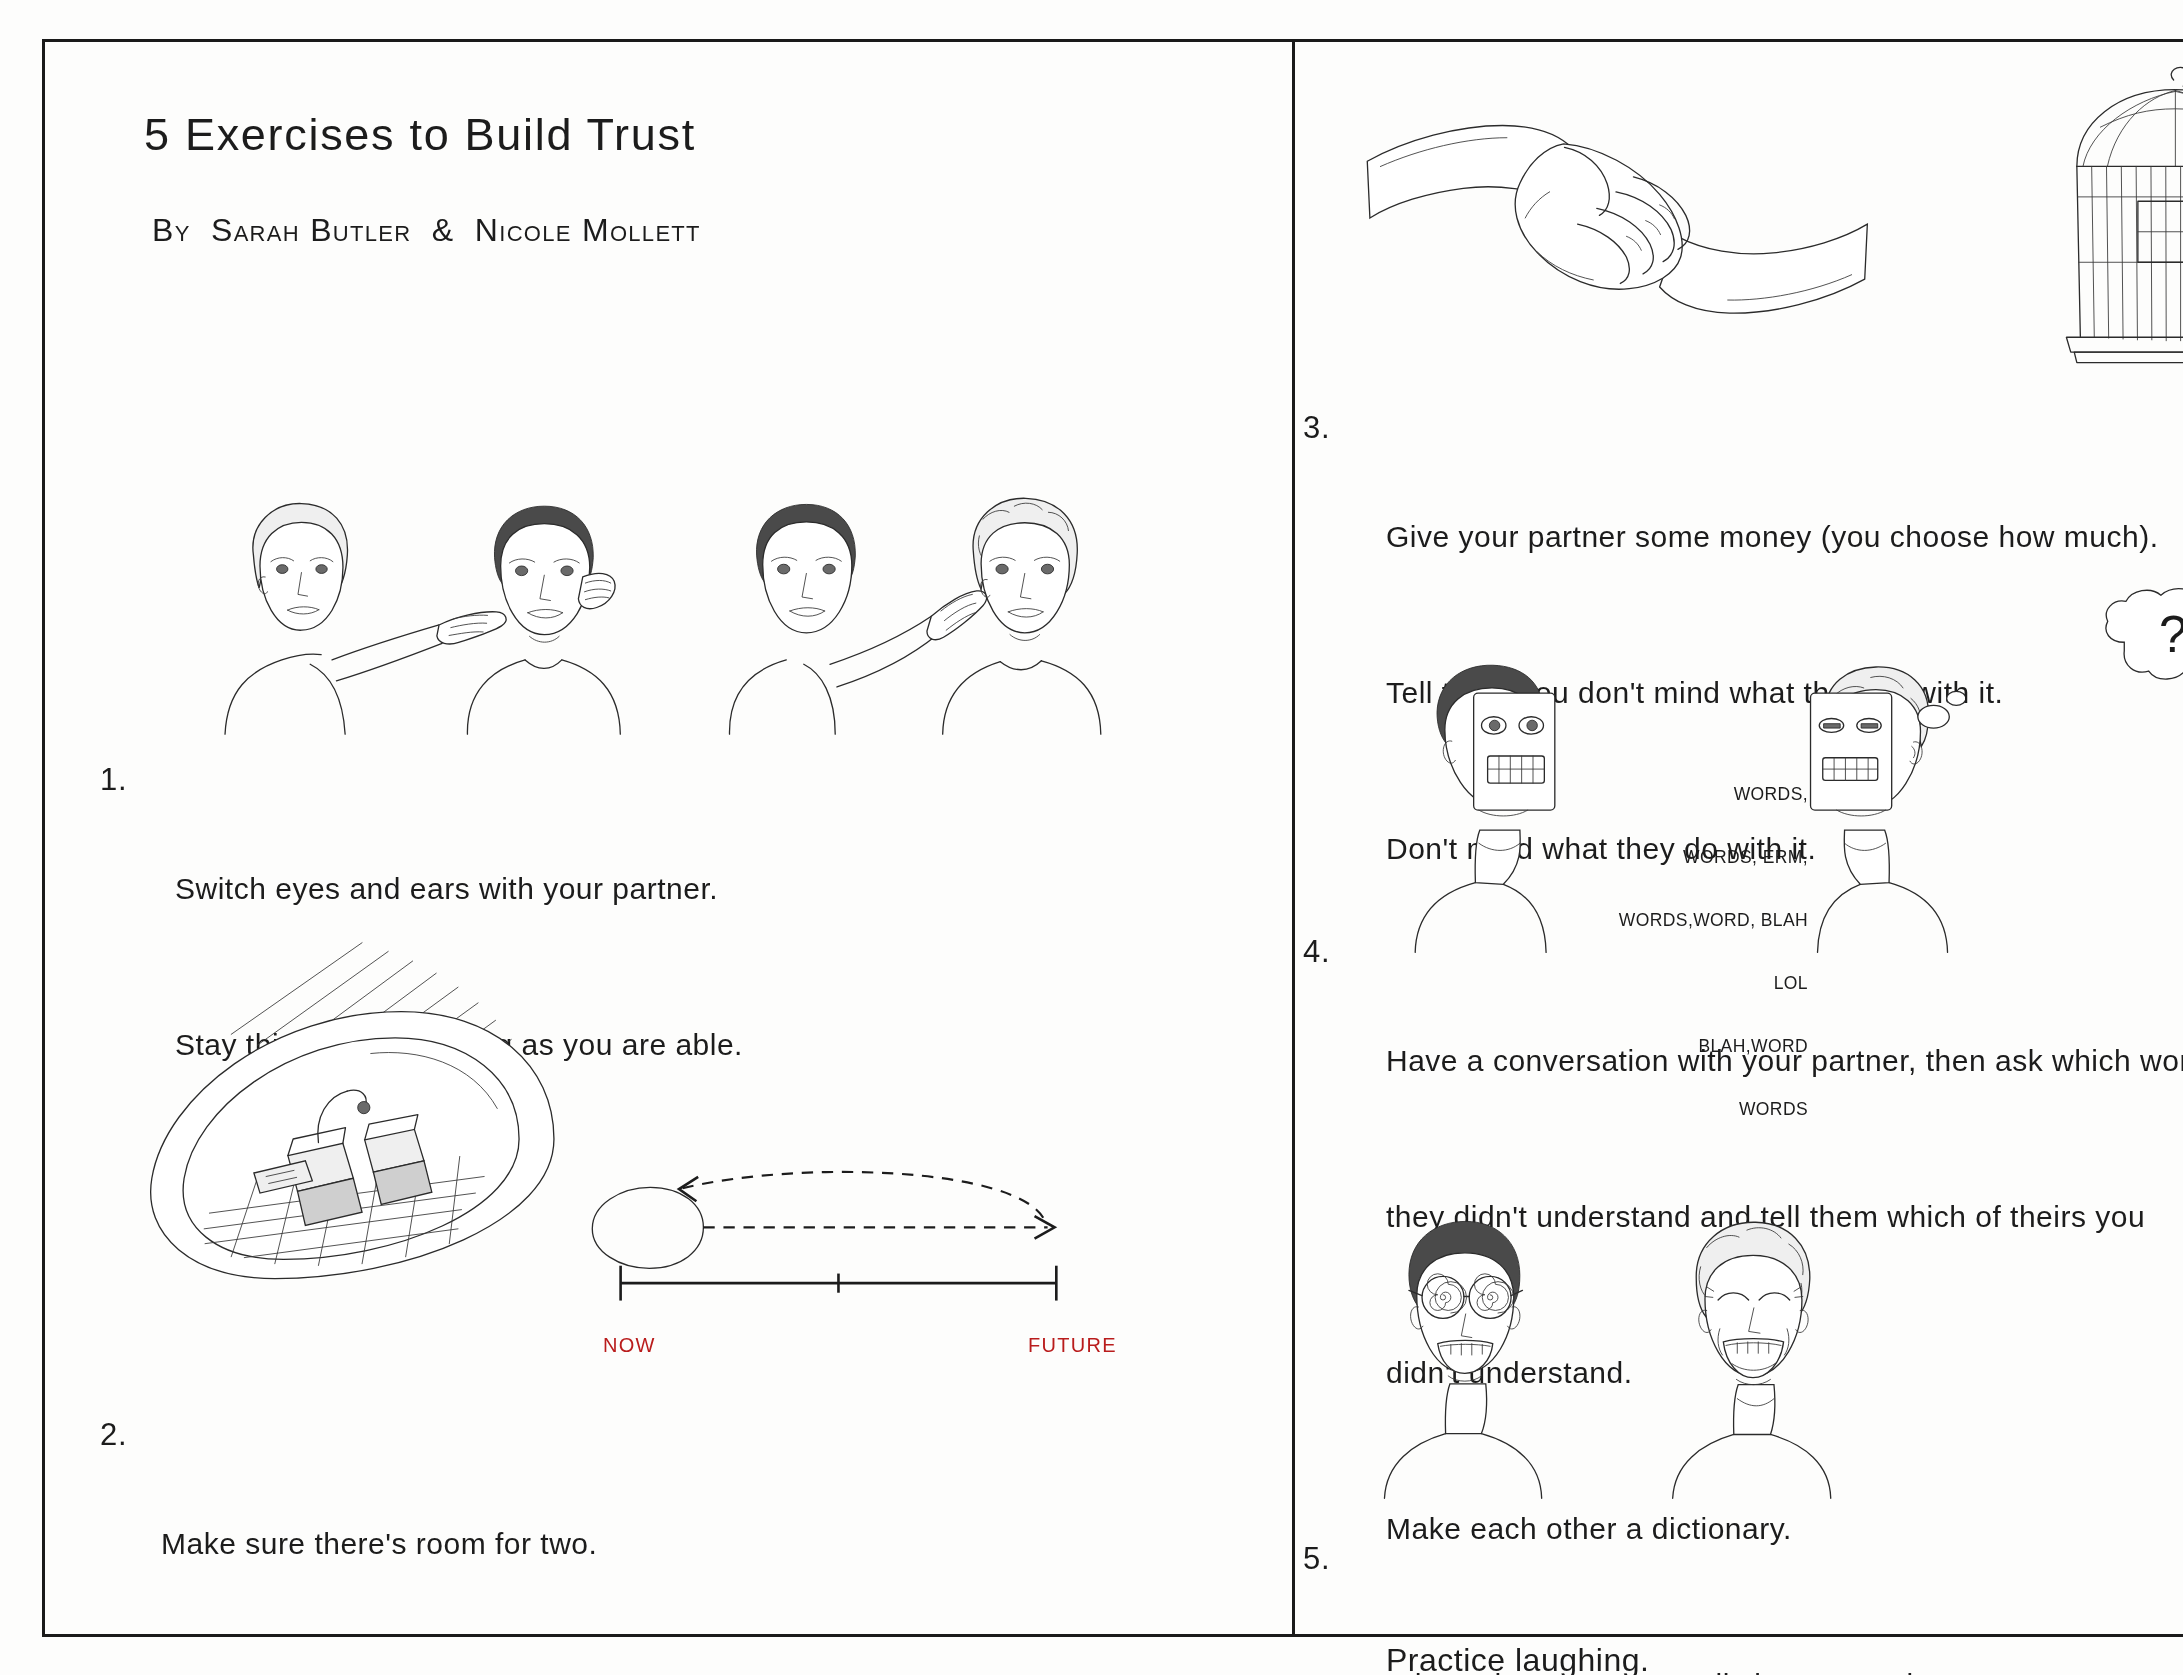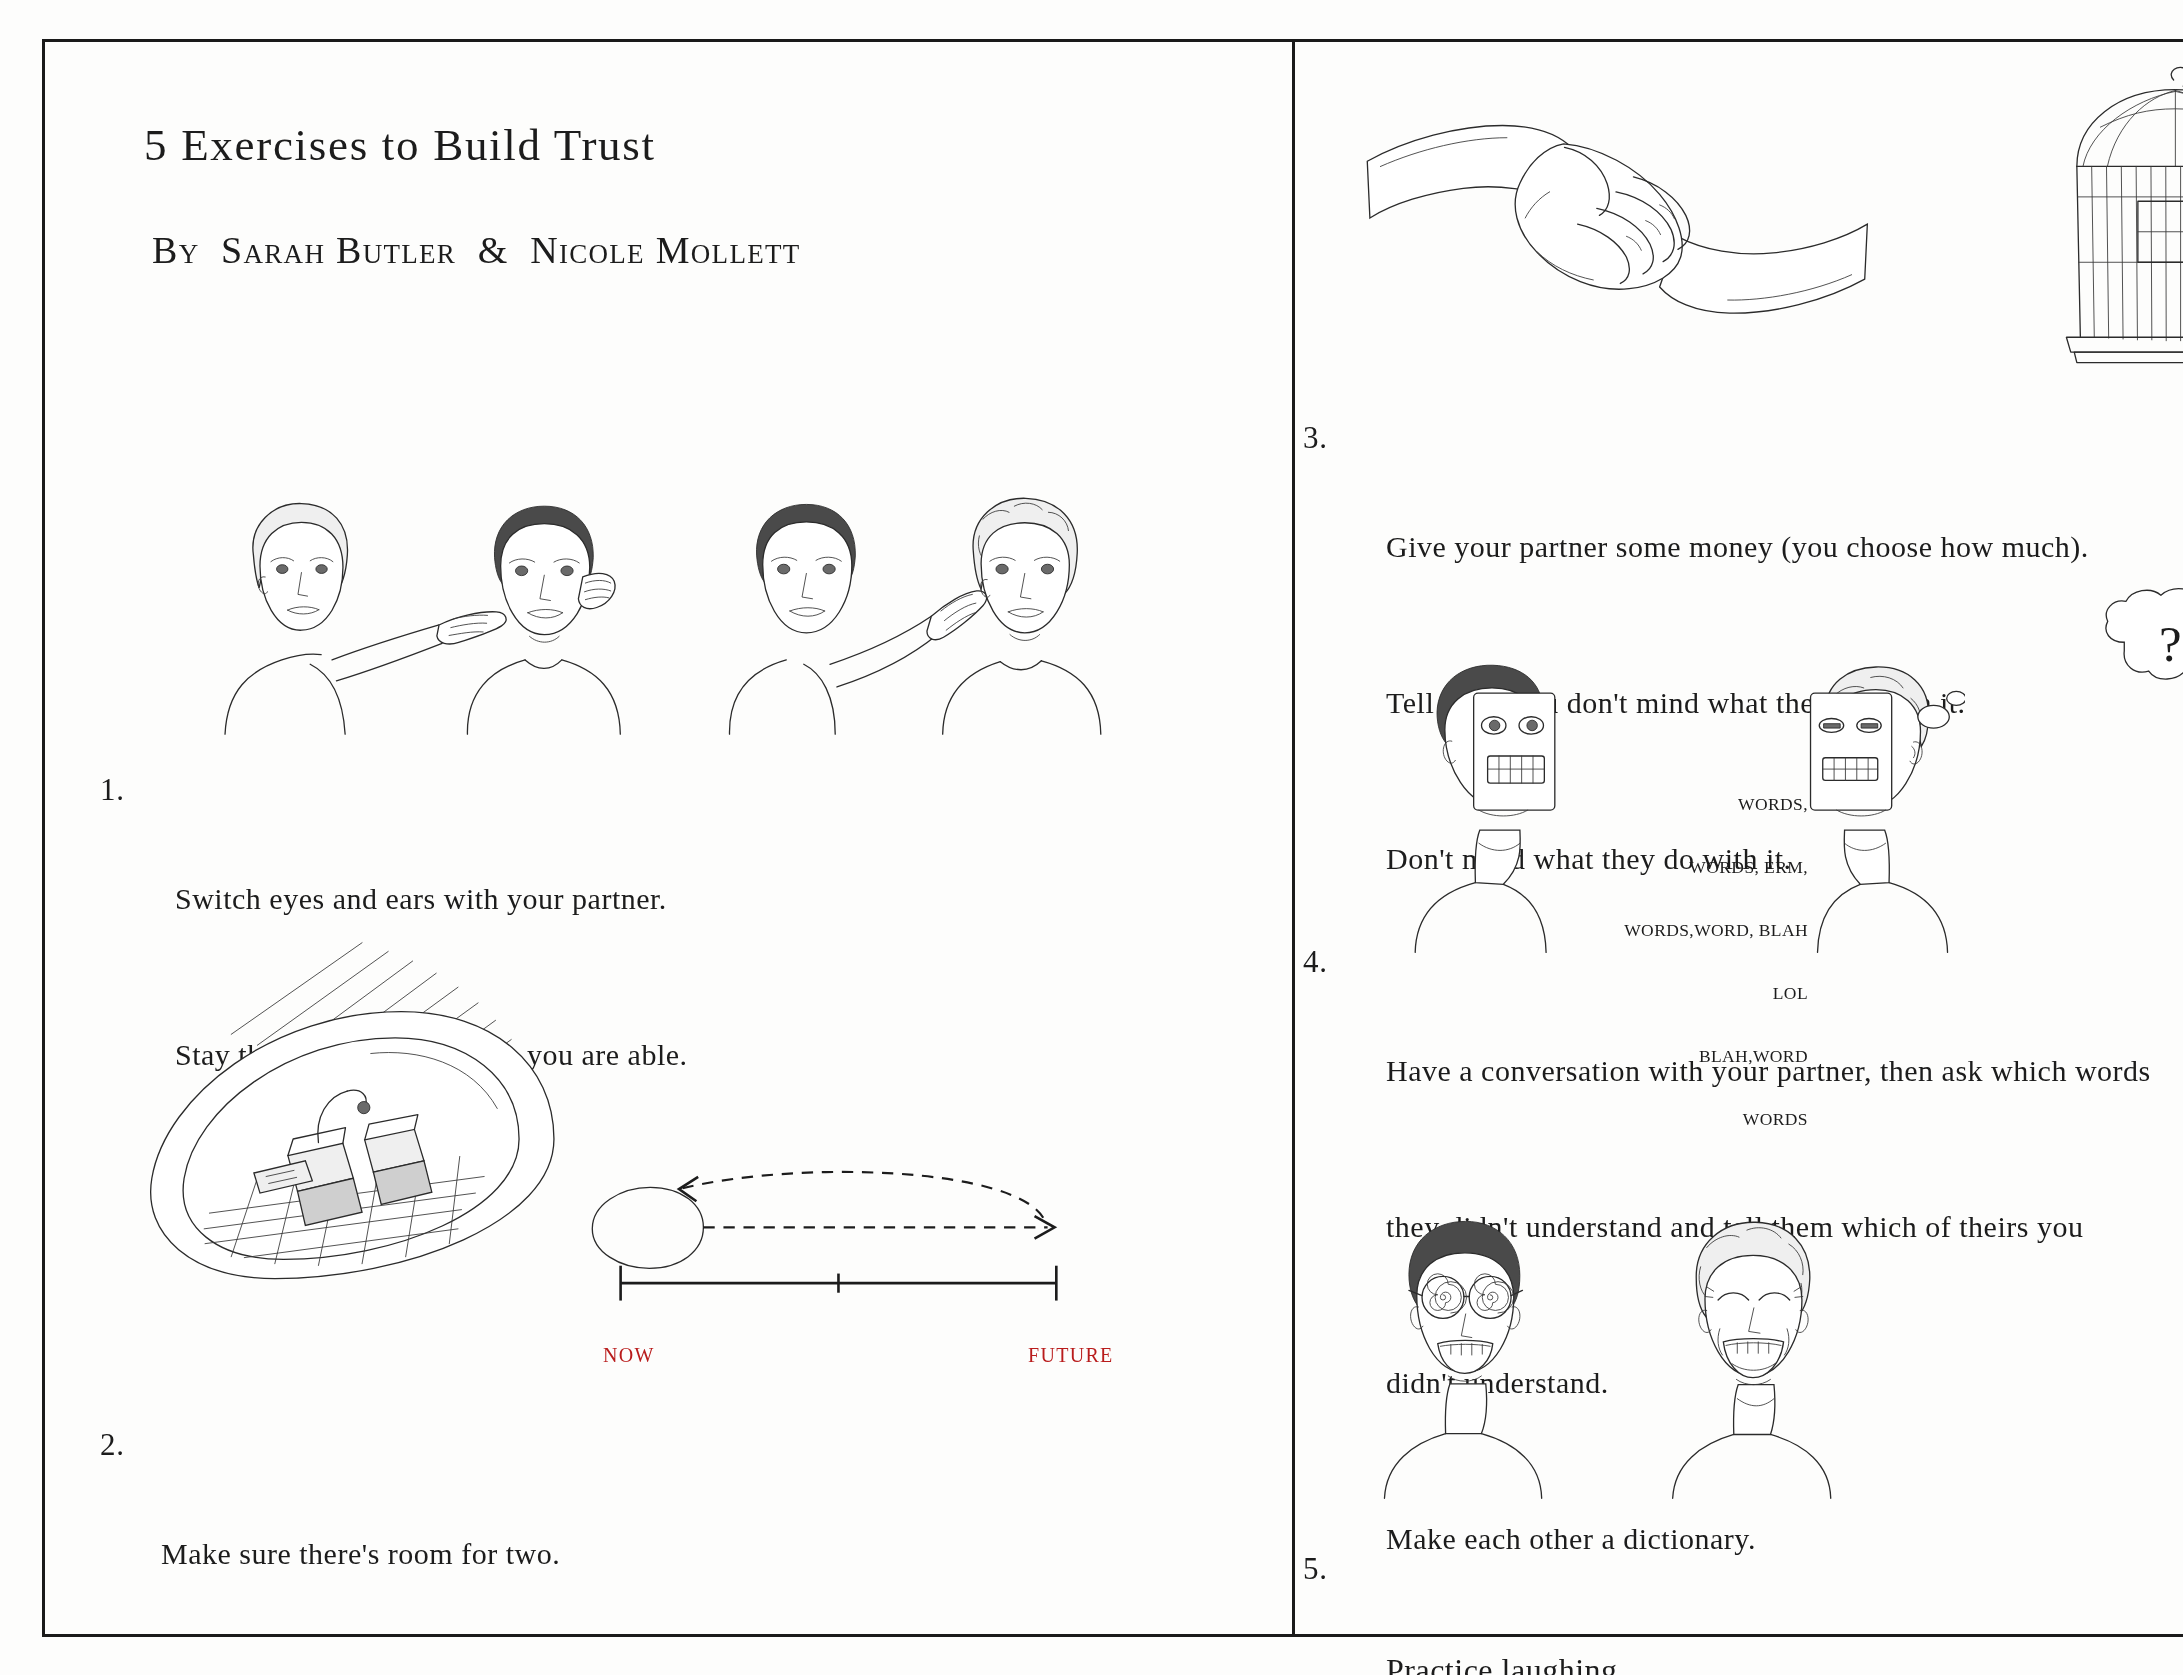--- a/index.html
+++ b/index.html
@@ -29,38 +29,37 @@
   .col-divider {
     position: absolute;
     left: 1292px;
     top: 42px;
     width: 3.1px;
     height: 1592px;
     background: #1a1a1a;
   }
   
   .hand {
-    font-family: Liberation Serif, serif;
+    font-family: Liberation Sans, sans-serif;
     color: #1c1c1c;
     letter-spacing: 0.7px;
     white-space: pre;
-    margin-top: 10px;
   }
   .title {
     position: absolute;
     left: 144px;
     top: 109px;
     font-size: 45px;
     letter-spacing: 1.7px;
   }
   .byline {
     position: absolute;
     left: 152px;
-    top: 218px;
-    font-size: 38px;
+    top: 212px;
+    font-size: 32px;
     letter-spacing: 1.3px;
     font-variant: small-caps;
     text-align: center;
   }
   .num {
     position: absolute;
     font-size: 31px;
     color: #1c1c1c;
   }
   .body-text {

